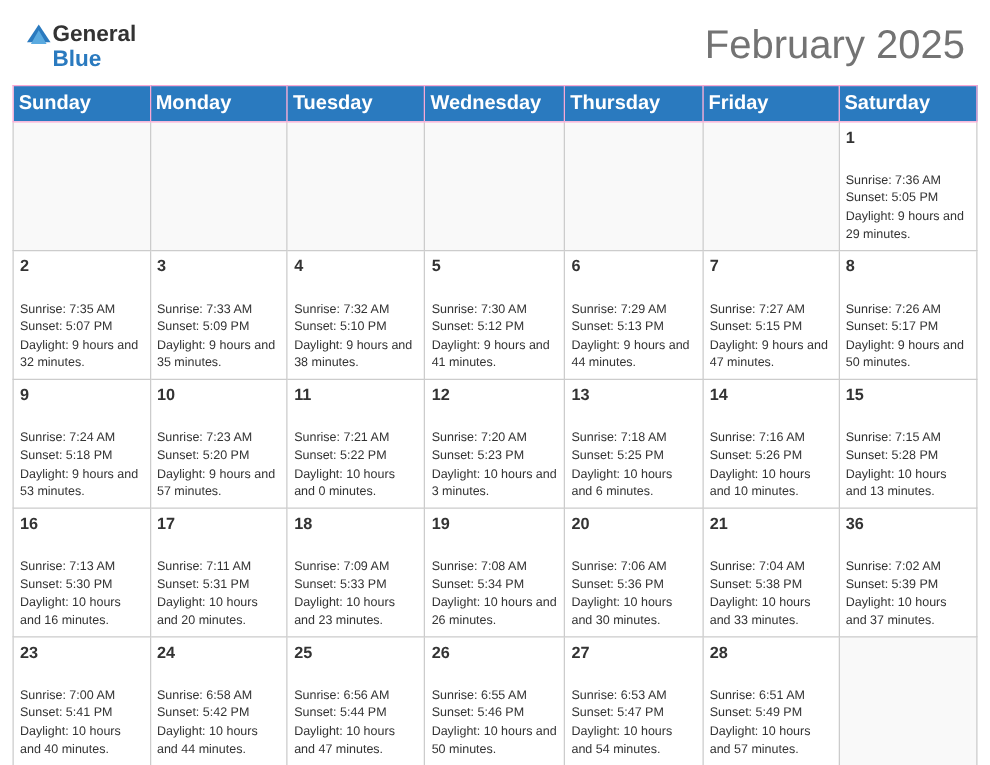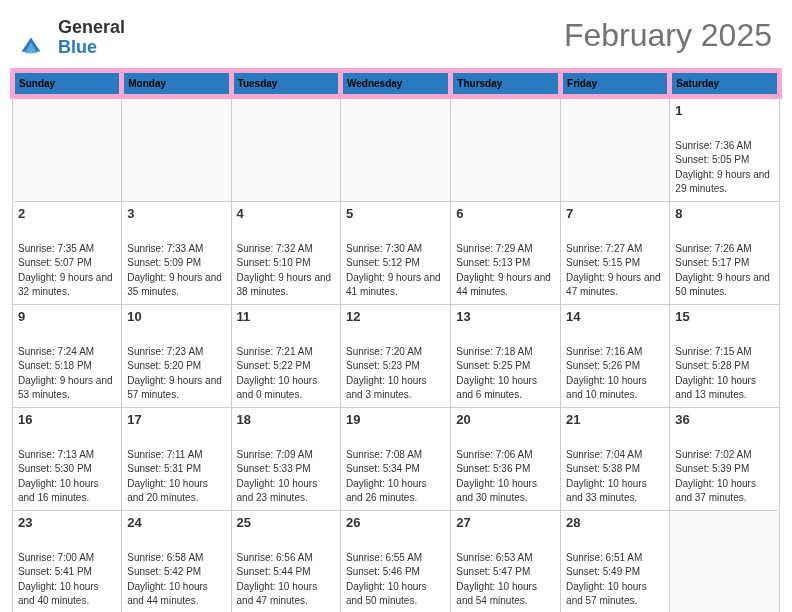--- a/index.html
+++ b/index.html
@@ -11,22 +11,22 @@
       padding: 10px;
     }
     .header {
       display: flex;
       justify-content: space-between;
       align-items: flex-start;
       padding: 8px 10px 6px 10px;
     }
     .logo {
       display: flex;
-      align-items: flex-end;
-      gap: 16px;
+      align-items: flex-start;
+      gap: 0;
     }
     .logo-text {
       font-size: 18px;
       font-weight: bold;
       line-height: 1.1;
     }
     .logo-general { color: #333; }
     .logo-blue { color: #2a7abf; }
     .logo-icon {
       width: 22px;
@@ -45,26 +45,26 @@
       font-size: 14px;
       color: #555;
     }
     .calendar {
       width: 100%;
       border-collapse: collapse;
       margin-top: 4px;
     }
     .calendar thead tr th {
       background: #2a7abf;
-      color: #000000;
-      font-size: 10px;
+      color: #ffffff;
+      font-size: 16px;
       font-weight: bold;
       padding: 5px 4px;
       text-align: left;
-      border: 5px solid #f9a8d4;
+      border: 1px solid #f9a8d4;
     }
     .calendar tbody tr td {
       vertical-align: top;
       border: 1px solid #ccc;
       padding: 4px 5px;
       width: 113px;
       min-height: 90px;
       height: 90px;
       font-size: 10.5px;
       color: #333;

